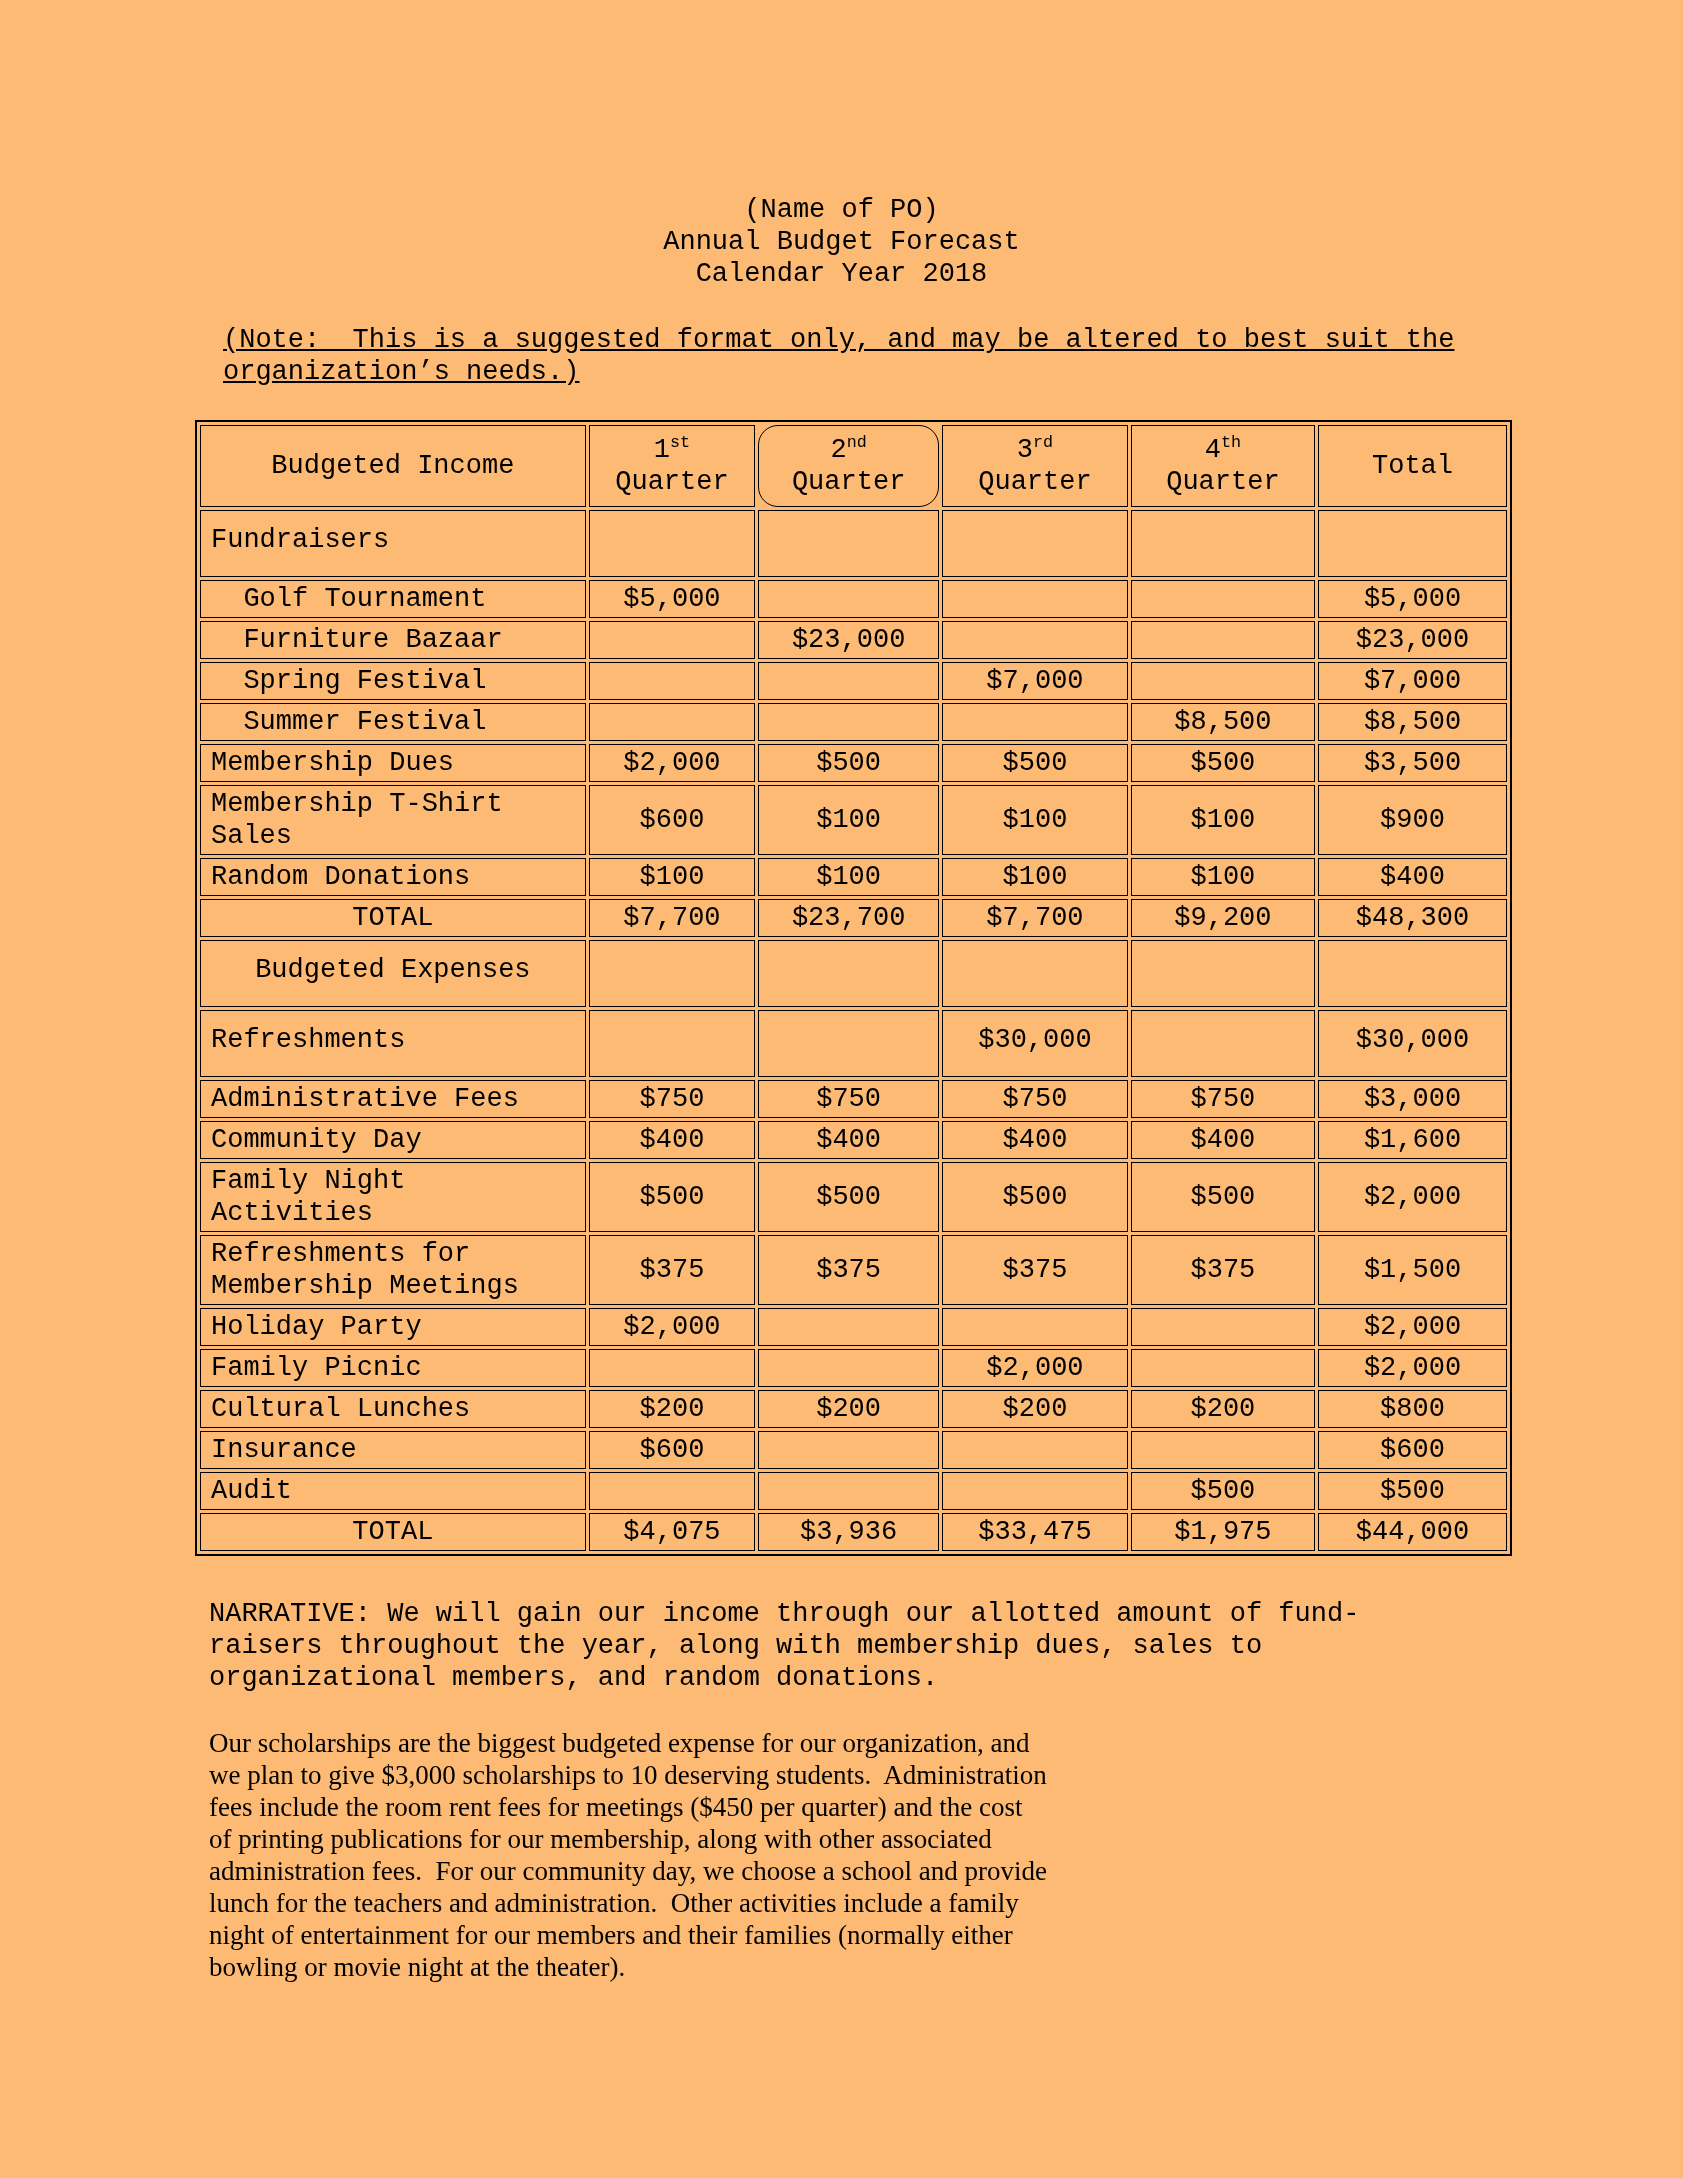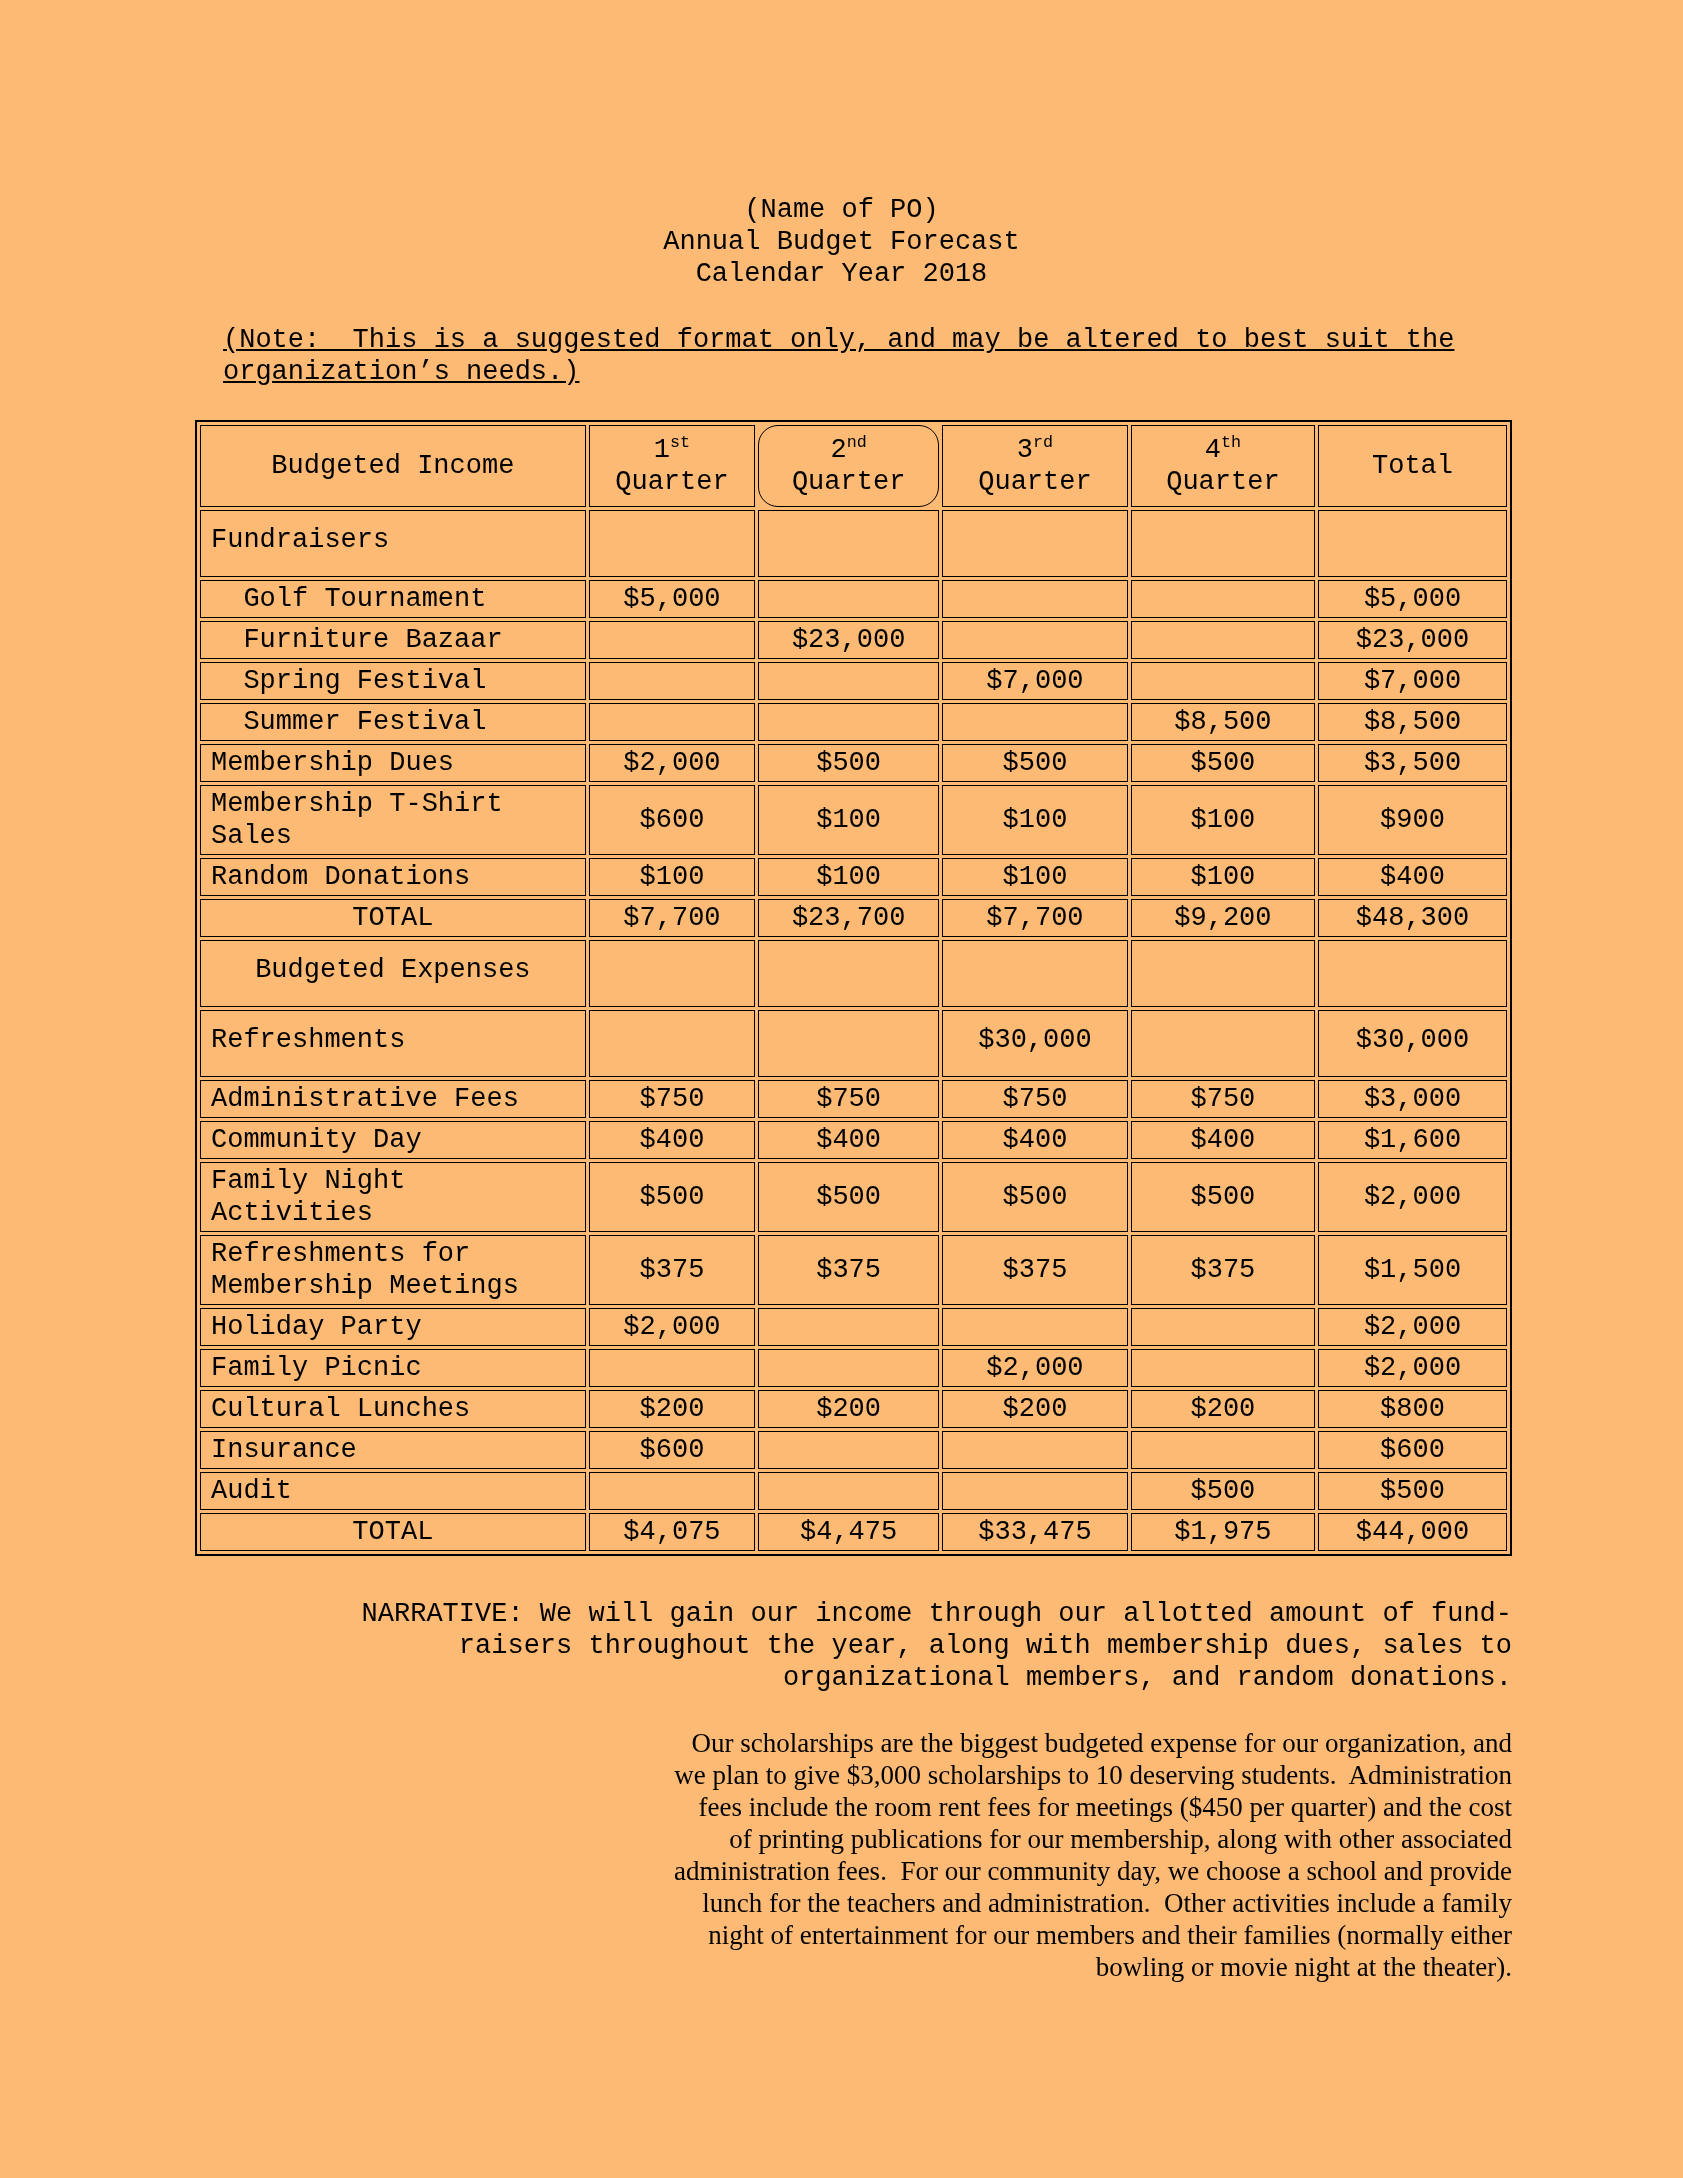--- a/index.html
+++ b/index.html
@@ -25,21 +25,21 @@
     overflow:hidden;
   }
   table.budget th { text-align:center; vertical-align:middle; padding:8px 10px; }
   th sup { font-size:0.62em; vertical-align:super; line-height:0; }
   .c0 { width:397px; } .c1 { width:152px; } .c2 { width:170px;border-radius:20px; }
   .c3 { width:176px; } .c4 { width:174px; } .c5 { width:180px; }
   .label-cell { text-align:left; white-space:pre-wrap; vertical-align:middle; }
   .value-cell { text-align:center; vertical-align:middle; }
   tr.section td, tr.tall td { padding-top:13px; padding-bottom:20px; }
   tr.center td:first-child { text-align:center; }
-  .narrative { margin:42px 0 0 14px; white-space:pre;text-align:right; }
+  .narrative { margin:42px 0 0 14px; white-space:pre; }
   .narrative + .narrative { margin-top:33px;font-family:Liberation Serif, serif; }
 </style>
 </head>
 <body>
 
 <div class="page">
 
   <div class="title-block">
     <div>(Name of PO)</div>
     <div>Annual Budget Forecast</div>
@@ -251,21 +251,21 @@
             <td class="value-cell"></td>
             <td class="value-cell"></td>
             <td class="value-cell"></td>
             <td class="value-cell">$500</td>
             <td class="value-cell">$500</td>
           </tr>
 
           <tr class="center">
             <td class="label-cell">TOTAL</td>
             <td class="value-cell">$4,075</td>
-            <td class="value-cell">$4,475</td>
+            <td class="value-cell">$3,936</td>
             <td class="value-cell">$33,475</td>
             <td class="value-cell">$1,975</td>
             <td class="value-cell">$44,000</td>
           </tr>
         </tbody>
     </table>
 
     <p class="narrative">NARRATIVE: We will gain our income through our allotted amount of fund-
 raisers throughout the year, along with membership dues, sales to
 organizational members, and random donations.</p>

